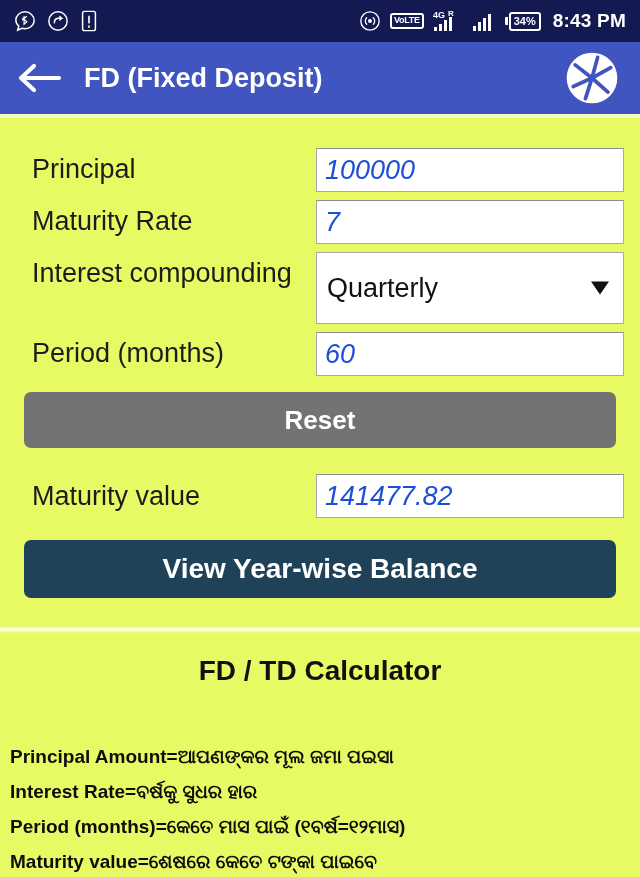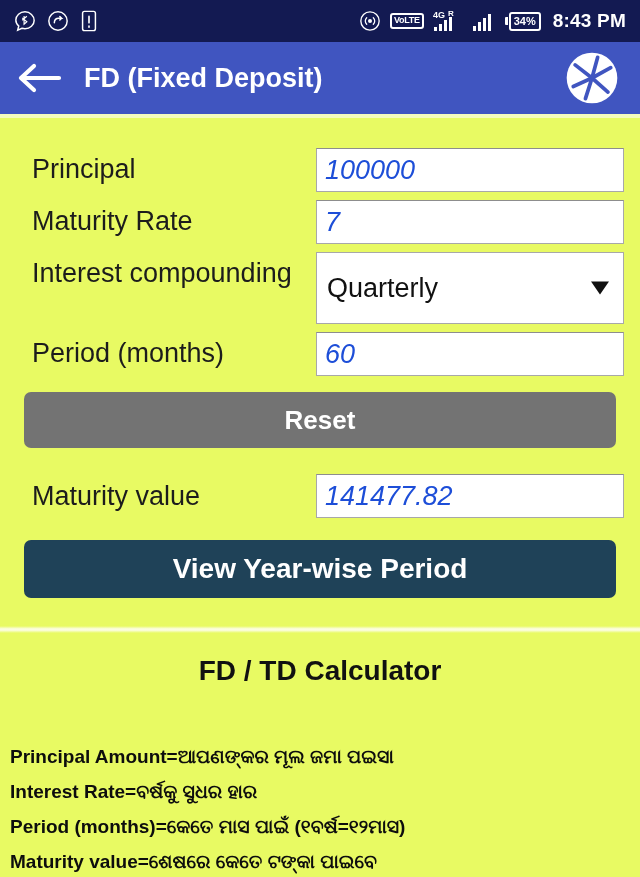--- a/index.html
+++ b/index.html
@@ -318,21 +318,21 @@
 
   <div class="btn-row">
     <button class="btn btn-reset">Reset</button>
   </div>
 
   <div class="maturity-row">
     <span class="label">Maturity value</span>
     <span class="field">141477.82</span>
   </div>
 
-  <button class="btn-wide">View Year-wise Period</button>
+  <button class="btn-wide">View Year-wise Balance</button>
 </div>
 
 <div class="divider"></div>
 
 <div class="info-area">
   <div class="info-title">FD / TD Calculator</div>
   <div class="info-line">Principal Amount=ଆପଣଙ୍କର ମୂଲ ଜମା ପଇସା</div>
   <div class="info-line">Interest Rate=ବର୍ଷକୁ ସୁଧର ହାର</div>
   <div class="info-line">Period (months)=କେତେ ମାସ ପାଇଁ (୧ବର୍ଷ=୧୨ମାସ)</div>
   <div class="info-line">Maturity value=ଶେଷରେ କେତେ ଟଙ୍କା ପାଇବେ</div>

